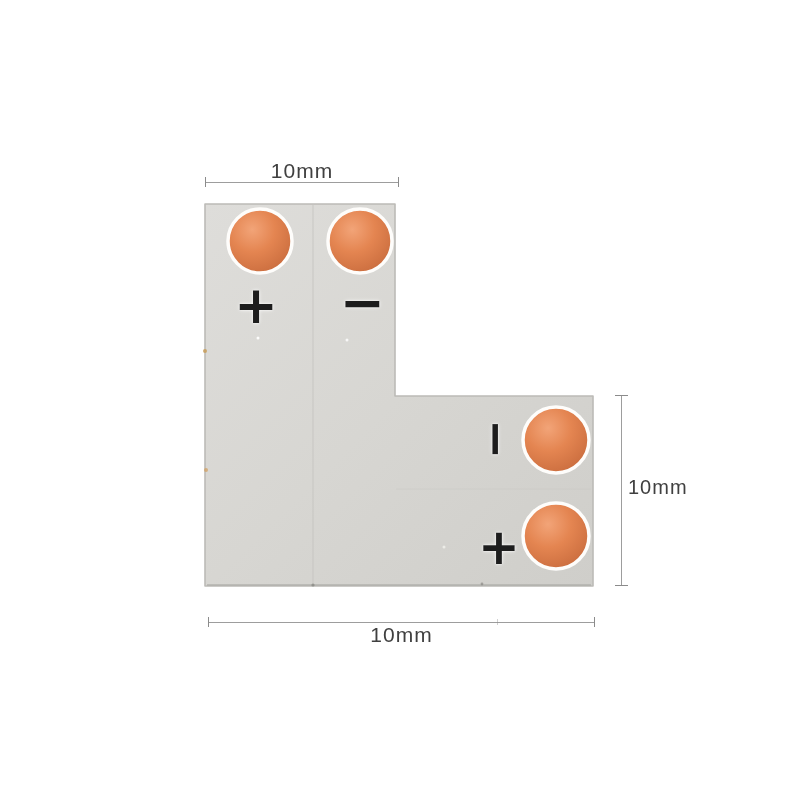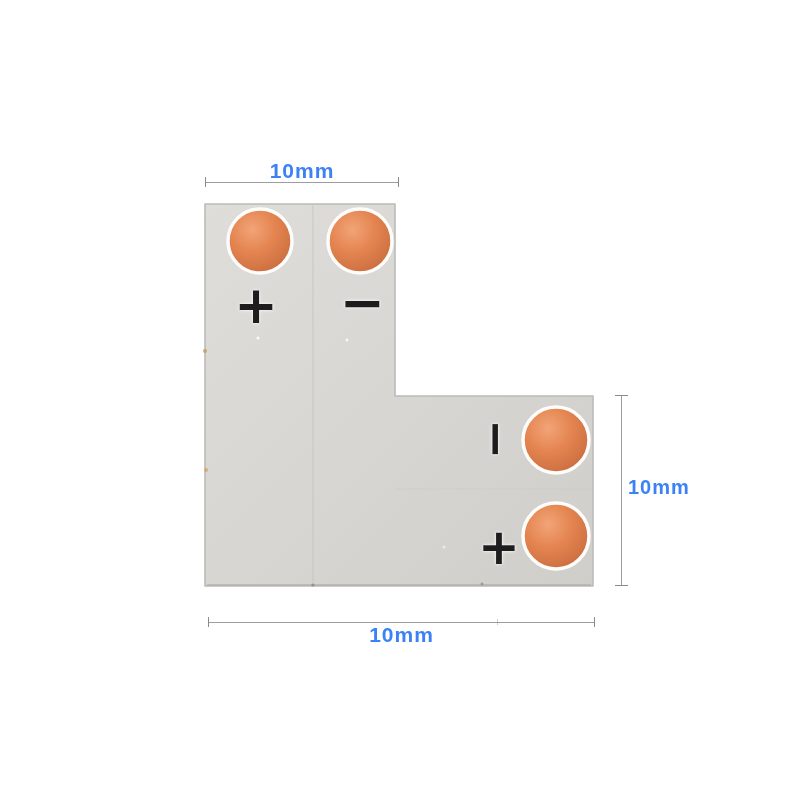--- a/index.html
+++ b/index.html
@@ -23,21 +23,21 @@
   .mark-minus-right { left:497px; top:439px; font-size:48px;
                       transform:translate(-50%,-50%) rotate(90deg); }
   .mark-plus-right  { left:499px; top:547px; font-size:50px; }
 
   
   .dim-line-h { position:absolute; height:1px; background:#9d9d9d; }
   .dim-line-v { position:absolute; width:1px;  background:#9d9d9d; }
   .tick-v { position:absolute; width:1px; height:10px; background:#8b8b8b; }
   .tick-h { position:absolute; width:13px; height:1px; background:#8b8b8b; }
   .dim-label {
-    position:absolute; color:#3b82f6; font-weight:bold;
+    position:absolute; color:#404040; font-weight:normal;
     font-size:21px; letter-spacing:1px; line-height:1;
     white-space:nowrap;
   }
   .dim-label-top    { left:205px; top:160px; width:194px; text-align:center; }
   .dim-label-right  { left:628px; top:477px; font-size:20px; }
   .dim-label-bottom { left:208px; top:624px; width:387px; text-align:center; }
 </style>
 </head>
 <body>
 

